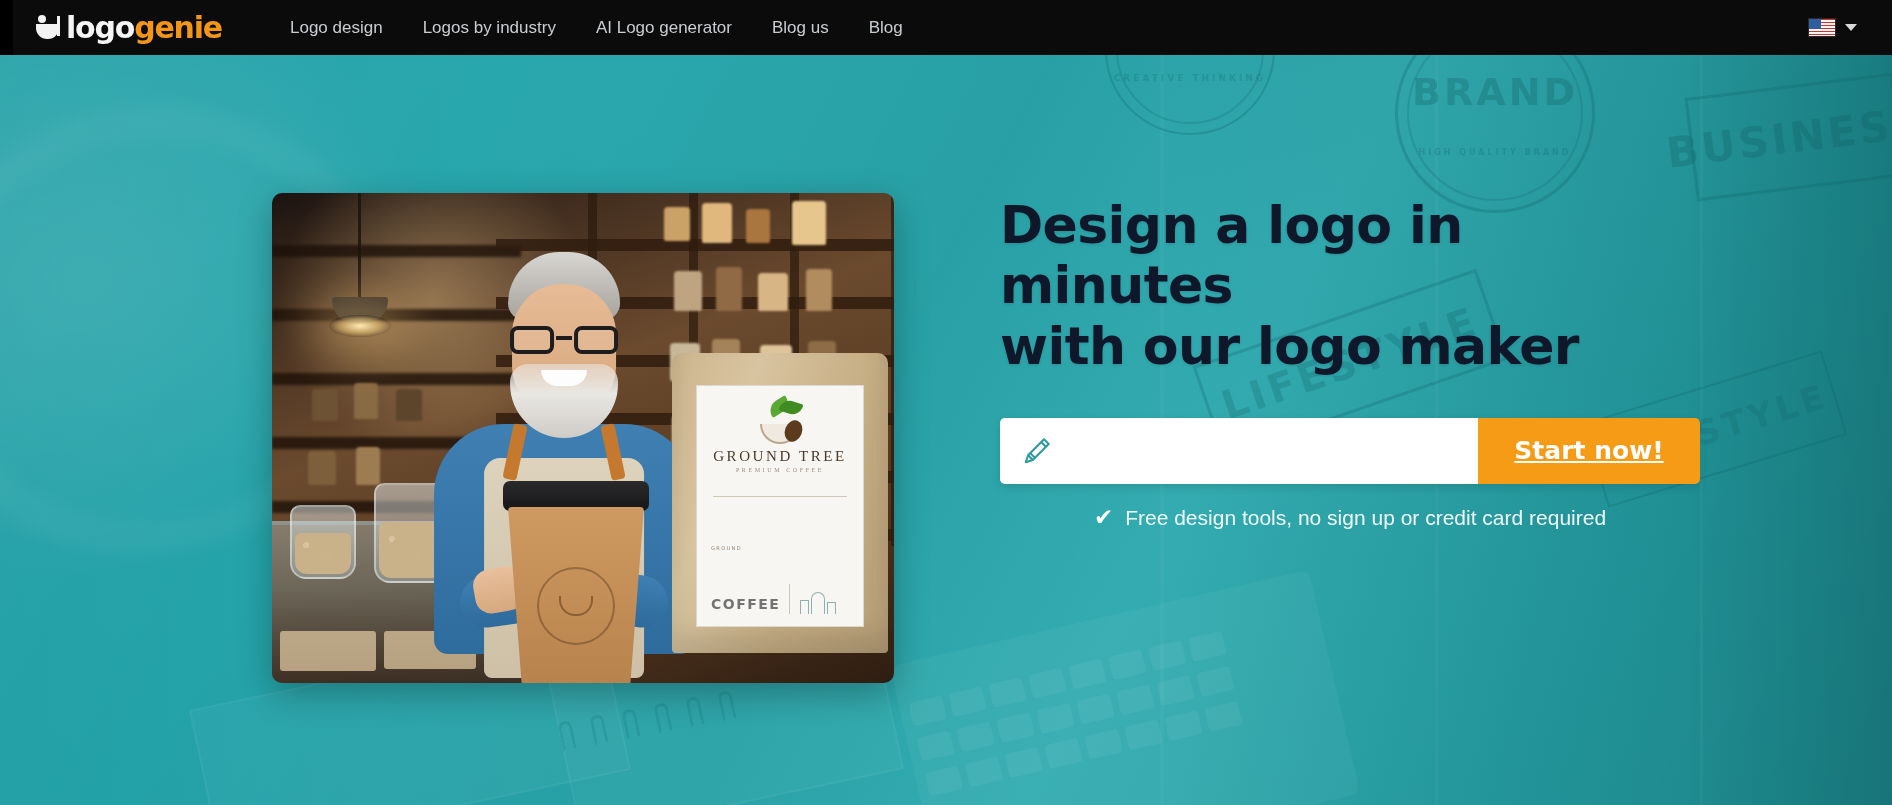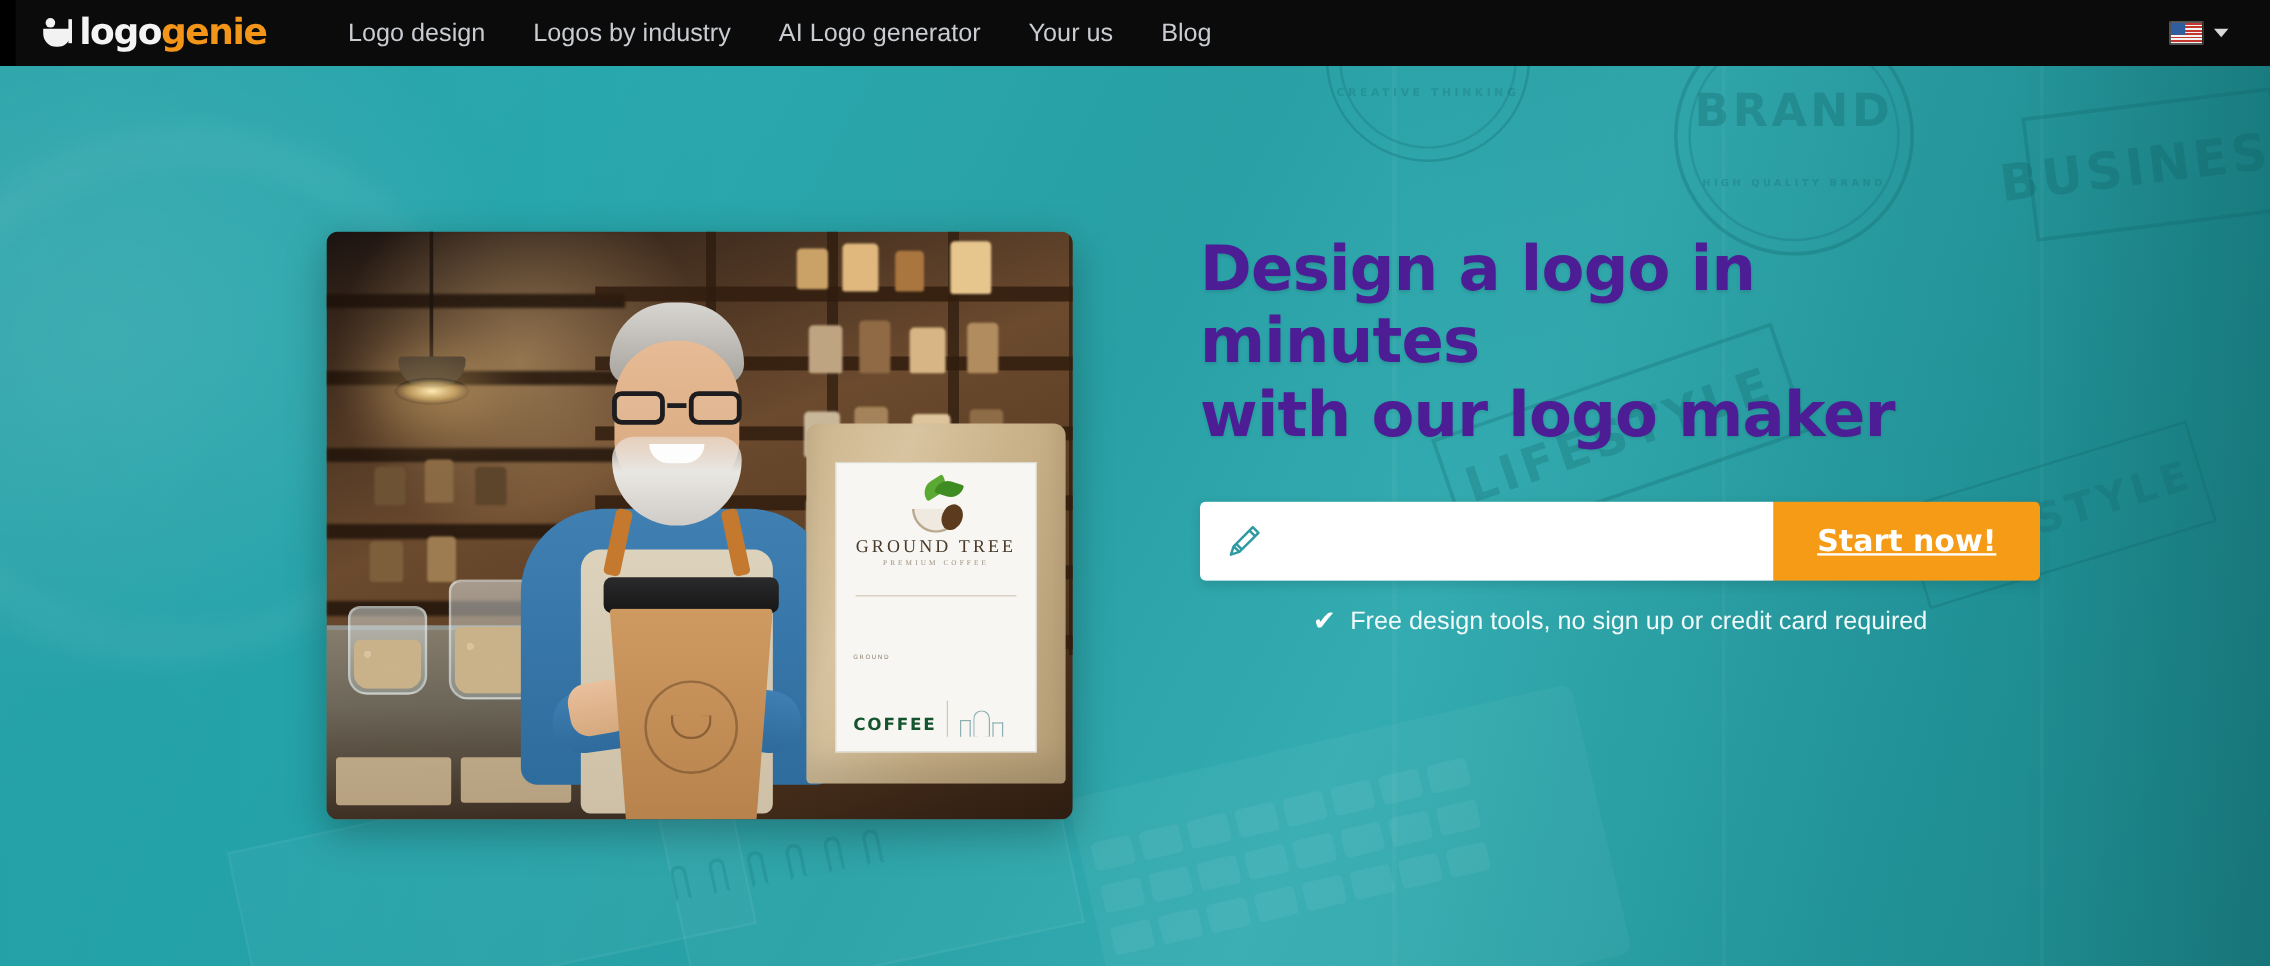--- a/index.html
+++ b/index.html
@@ -80,21 +80,21 @@
   .brand-text .w2 { color: #f29519; }
 
   .nav {
     display: flex;
     align-items: center;
     margin-left: 48px;
     height: 55px;
   }
   .nav-item {
     color: #c9cdd2;
-    font-size: 21px;
+    font-size: 17px;
     text-decoration: none;
     padding: 0 20px;
     line-height: 55px;
     white-space: nowrap;
     cursor: pointer;
     font-family: "Liberation Sans", sans-serif;
   }
 
   .header-right {
     margin-left: auto;
@@ -513,42 +513,42 @@
   }
   .lbl-foot {
     position:absolute; left: 14px; bottom: 14px; width: 90px;
   }
   .lbl-foot .kicker {
     font-family: "DejaVu Sans", sans-serif;
     font-size: 5px; letter-spacing: 1.4px; color:#8d8070;
   }
   .lbl-foot .word {
     font-family: "DejaVu Sans", sans-serif;
-    font-weight: 700; font-size: 14px; letter-spacing: 1.5px; color:#14532d;margin-top:45px;
+    font-weight: 700; font-size: 14px; letter-spacing: 1.5px; color:#737373;margin-top:45px;
   }
   .lbl-mark {
     position:absolute; right: 16px; bottom: 12px;
     width: 58px; height: 30px;
     border-left: 1px solid #cfc6b6;
   }
   .lbl-mark .bar {
     position:absolute; bottom: 0;
     border: 1.5px solid #8fb0b3;
     border-bottom: none;
   }
 
   
   .hero-right {
     position: absolute;
     left: 1000px;
     top: 140px;
     width: 720px;
   }
   .headline {
-    color: #4c1d95;
+    color: #0f172a;
     font-family: "DejaVu Sans", sans-serif;
     font-weight: 700;
     font-size: 52px;
     line-height: 1.16;
     letter-spacing: -0.6px;
     text-shadow: 0 1px 3px rgba(0,0,0,0.12);
     max-width: 680px;
   }
   .subhead {
     margin-top: 30px;
@@ -642,21 +642,21 @@
       </span>
       <span class="brand-text">
         <span class="w1">logo</span><span class="w2">genie</span>
       </span>
     </a>
 
     <nav class="nav">
       <a class="nav-item">Logo design</a>
       <a class="nav-item">Logos by industry</a>
       <a class="nav-item">AI Logo generator</a>
-      <a class="nav-item">Your us</a>
+      <a class="nav-item">Blog us</a>
       <a class="nav-item">Blog</a>
     </nav>
 
     <div class="header-right">
       <div class="lang-switch">
         <span class="flag">
           <span class="stripes"></span>
           <span class="canton"></span>
         </span>
         <span class="caret"></span>

